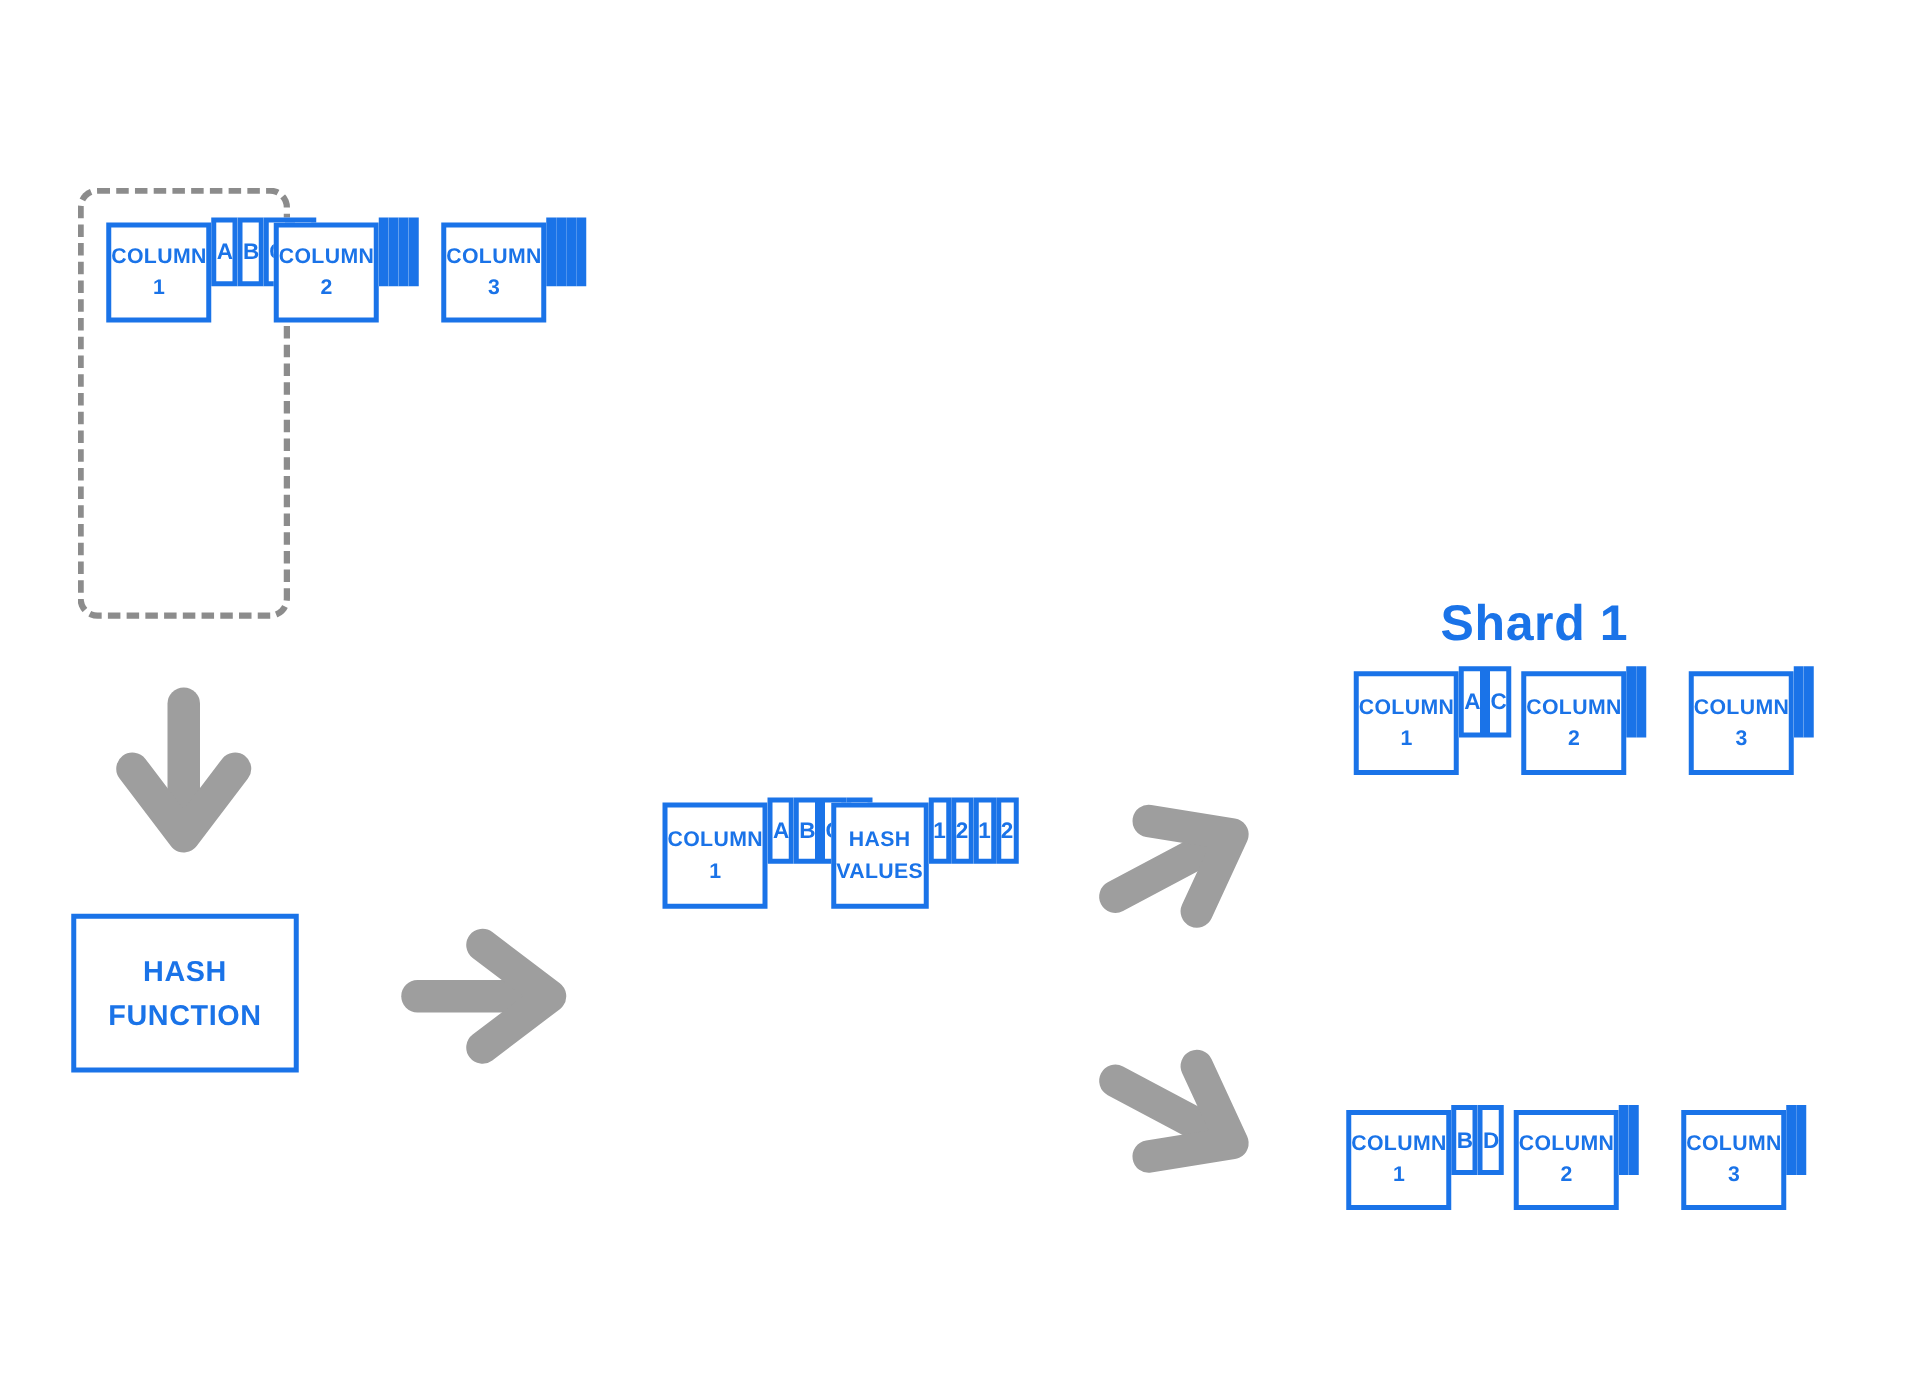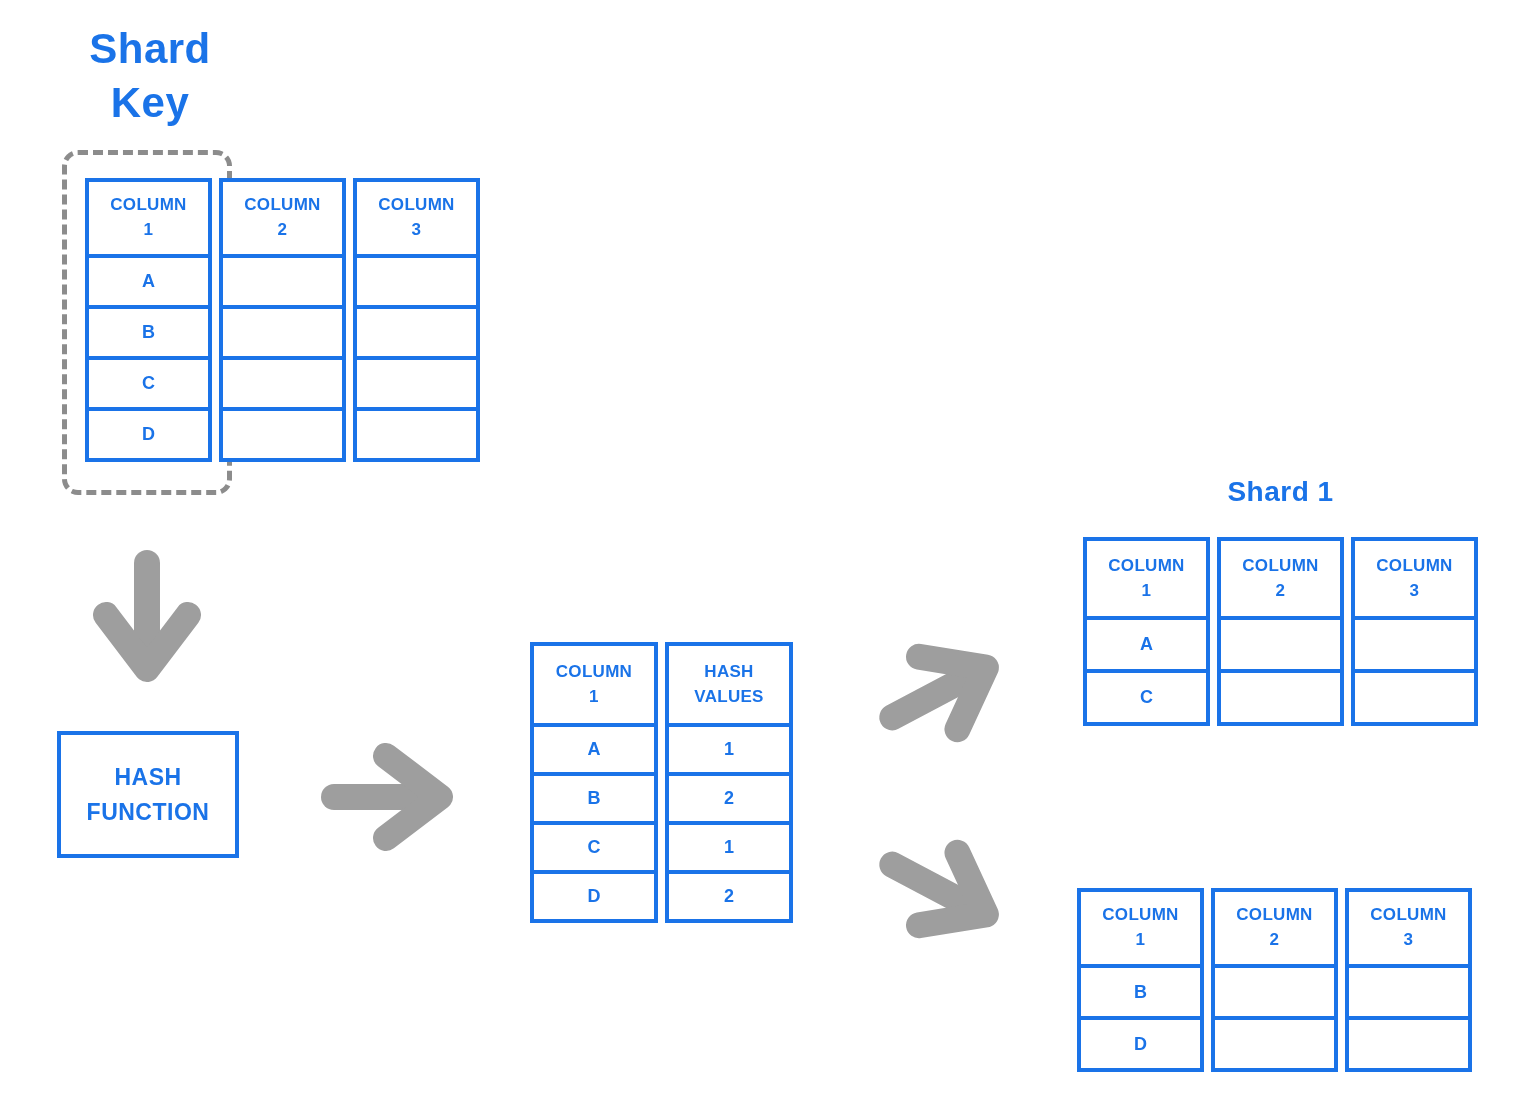--- a/index.html
+++ b/index.html
@@ -23,35 +23,35 @@
   .big-title {
     position: absolute;
     color: var(--blue);
     font-weight: bold;
     font-size: 42px;
     line-height: 1.28;
     text-align: center;
     letter-spacing: 0.5px;
   }
   .shard-key-title { left: 40px; top: 22px; width: 220px; }
-  .shard1-title { left: 1083px; top: 474px; width: 395px; font-size: 28px; }
+  .shard1-title { left: 1030px; top: 474px; width: 395px; font-size: 40px; }
   .shard2-title { left: 1077px; top: 826px; width: 395px; font-size: 40px; }
 
   
   .dashed-box {
     position: absolute;
     left: 62px; top: 150px;
     width: 170px; height: 345px;
     border: 5px dashed var(--dash-gray);
     border-radius: 16px;
   }
 
   
   .tbl { position: absolute; display: flex; gap: 7px; }
-  .col { display: flex; flex-direction: column; }
+  .col { display: flex; }
   .cell {
     border: 4px solid var(--blue);
     margin-top: -4px;
     background: #fff;
     color: var(--blue);
     font-weight: bold;
     display: flex;
     align-items: center;
     justify-content: center;
     text-align: center;
@@ -109,24 +109,20 @@
   .arrow-down  { left: 77px;  top: 560px; transform: rotate(90deg); }
   .arrow-right { left: 318px; top: 740px; }
   .arrow-up-right   { left: 870px; top: 635px; transform: rotate(-28deg); }
   .arrow-down-right { left: 870px; top: 833px; transform: rotate(28deg); }
 </style>
 </head>
 <body>
 
 <div class="canvas">
 
-  <div class="big-title shard-key-title">
-    <div>Shard</div>
-    <div>Key</div>
-  </div>
 
   <div class="dashed-box"></div>
 
   <div class="tbl tbl-src">
     <div class="col">
       <div class="cell header">
         <span>COLUMN</span>
         <span>1</span>
       </div>
       <div class="cell data">A</div>

